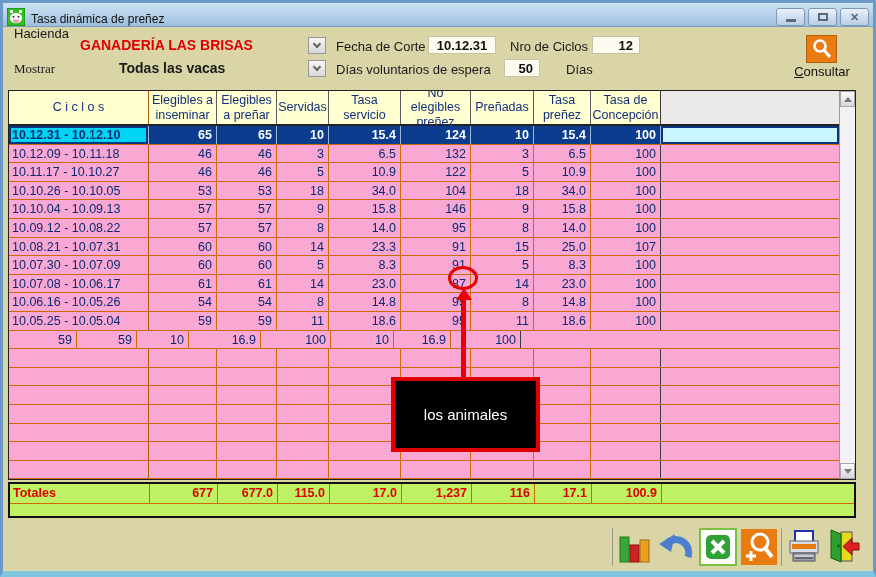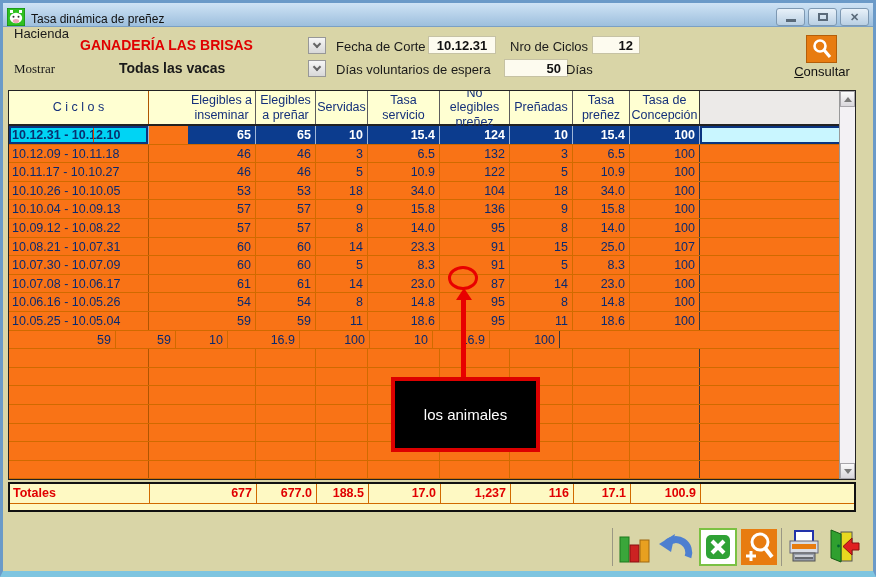--- a/index.html
+++ b/index.html
@@ -44,43 +44,43 @@
   
   .grid { position:absolute; left:8px; top:90px; width:848px; height:390px; border:1px solid #222; background:#ccffff; z-index:5; }
   .grid-main { position:absolute; left:0; top:0; right:16px; bottom:0; overflow:hidden; }
   .ghead { display:flex; height:35px; background:#ffffd2; border-bottom:2px solid #222; }
   .hcell {
     border-right:1px solid #5c5c5c; color:#15307a; font-size:12.5px;
     display:flex; align-items:center; justify-content:center; text-align:center; line-height:1.15; padding:1px 2px;
     flex:none;
   }
   .hfiller { background:#eceae8; border-right:none; }
-  .grow { display:flex; height:18.6px; flex:none; border-bottom:1px solid #d06a00; background:#f97316; }
+  .grow { display:flex; height:18.6px; flex:none; border-bottom:1px solid #d06a00; background:#f9a8d4; }
   .cell {
     flex:none; border-right:1px solid #d06a00; color:#0a2a70; font-size:12.5px;
     text-align:right; padding:2px 4px 0 0; overflow:hidden; white-space:nowrap;
   }
   .cell.left { text-align:left; padding-left:3px; }
   .c0 { width:140px; border-right-color:#b05500; }
-  .c1 { width:68px;margin-left:39px; } .c2 { width:60px; } .c3 { width:52px; } .c4 { width:72px; }
+  .c1 { width:68px; } .c2 { width:60px; } .c3 { width:52px; } .c4 { width:72px; }
   .c5 { width:70px; } .c6 { width:63px; } .c7 { width:57px; }
   .c8 { width:70px; border-right-color:#3a3a3a; }
   .c9 { width:178px; border-right:none; }
   .grow.selected .cell { background:#0c3c8e; color:#ffffff; font-weight:bold; border-right-color:#9fb6d8; }
   .grow.selected .c0 { background:#00d4f4; color:#083070; box-shadow:inset 0 0 0 2px #0a3480; position:relative; }
   .grow.selected .c0::after { content:""; position:absolute; left:84px; top:2px; bottom:2px; width:1px; background:#e04000; }
   .grow.selected .c9 { background:#c9f6ff; box-shadow:inset 0 0 0 2px #0a3480; }
   
   .vscroll { position:absolute; right:0; top:0; bottom:0; width:16px; background:#f3f1f4; border-left:1px solid #999; }
   .sbtn { position:absolute; left:0; width:15px; height:16px; background:linear-gradient(#fbfbfb,#d9d7dc); border:1px solid #a8a6ab; display:flex; align-items:center; justify-content:center; }
   .sbtn.up { top:0; } .sbtn.down { bottom:0; }
   .tri-up { width:0; height:0; border-left:4px solid transparent; border-right:4px solid transparent; border-bottom:5px solid #7a7a7a; }
   .tri-down { width:0; height:0; border-left:4px solid transparent; border-right:4px solid transparent; border-top:5px solid #7a7a7a; }
   
-  .totals-box { position:absolute; left:8px; top:482px; width:848px; height:30px; border:2px solid #111; background:#fef9c3; z-index:5; }
+  .totals-box { position:absolute; left:8px; top:482px; width:848px; height:36px; border:2px solid #111; background:#bef264; z-index:5; }
   .totals-row { display:flex; height:20px; border-bottom:1px solid #d06a00; }
   .tcell { flex:none; border-right:1px solid #d06a00; color:#e00000; font-weight:bold; font-size:12.5px; text-align:right; padding:2px 4px 0 0; white-space:nowrap; }
   .tcell.left { text-align:left; padding-left:3px; }
   .tcell.c9 { width:194px; border-right:none; }
   
   .circle { position:absolute; left:448px; top:266px; width:30px; height:24px; border:3px solid #e80000; border-radius:50%; z-index:20; }
   .arrow-body { position:absolute; left:461px; top:299px; width:5px; height:78px; background:#e80000; z-index:20; }
   .arrow-head { position:absolute; left:456px; top:288px; width:0; height:0; border-left:8px solid transparent; border-right:8px solid transparent; border-bottom:12px solid #e80000; z-index:20; }
   .callout {
     position:absolute; left:391px; top:377px; width:149px; height:75px;
@@ -132,21 +132,21 @@
 <span class="field" style="left:428px; top:36px; width:68px;">10.12.31</span>
 <span class="lbl" style="left:510px; top:39px;">Nro de Ciclos</span>
 <span class="field ralign" style="left:592px; top:36px; width:48px;">12</span>
 
 <span class="lbl" style="left:14px; top:61px;font-family:Liberation Serif, serif;">Mostrar</span>
 <span class="val-bold" style="left:80px; top:60px;margin-left:39px;">Todas las vacas</span>
 <span class="combo" style="left:308px; top:60px;">
     <span class="chev"></span>
   </span>
 <span class="lbl" style="left:336px; top:62px;">Días voluntarios de espera</span>
-<span class="field ralign" style="left:504px; top:59px; width:64px;">50</span>
+<span class="field ralign" style="left:504px; top:59px; width:36px;">50</span>
 <span class="lbl" style="left:566px; top:62px;">Días</span>
 
 <div class="consultar-btn">
   <span style="display:inline-flex;">
     <svg width="24" height="24" viewBox="0 0 24 24">
       <circle cx="10" cy="9" r="5.5" fill="none" stroke="#fff" stroke-width="2.6"></circle>
       <line x1="14" y1="13" x2="20" y2="20" stroke="#fff" stroke-width="3.2"></line>
     </svg>
   </span>
 </div>
@@ -214,21 +214,21 @@
           <div class="cell c7">34.0</div>
           <div class="cell c8">100</div>
           <div class="cell c9"></div>
         </div>
         <div class="grow">
           <div class="cell c0 left">10.10.04 - 10.09.13</div>
           <div class="cell c1">57</div>
           <div class="cell c2">57</div>
           <div class="cell c3">9</div>
           <div class="cell c4">15.8</div>
-          <div class="cell c5">136</div>
+          <div class="cell c5">146</div>
           <div class="cell c6">9</div>
           <div class="cell c7">15.8</div>
           <div class="cell c8">100</div>
           <div class="cell c9"></div>
         </div>
         <div class="grow">
           <div class="cell c0 left">10.09.12 - 10.08.22</div>
           <div class="cell c1">57</div>
           <div class="cell c2">57</div>
           <div class="cell c3">8</div>
@@ -404,21 +404,21 @@
         <span class="tri-down"></span>
       </div>
   </div>
 </div>
 
 <div class="totals-box">
   <div class="totals-row">
       <div class="tcell c0 left">Totales</div>
       <div class="tcell c1">677</div>
       <div class="tcell c2">677.0</div>
-      <div class="tcell c3">188.5</div>
+      <div class="tcell c3">115.0</div>
       <div class="tcell c4">17.0</div>
       <div class="tcell c5">1,237</div>
       <div class="tcell c6">116</div>
       <div class="tcell c7">17.1</div>
       <div class="tcell c8">100.9</div>
       <div class="tcell c9"></div>
     </div>
 </div>
 
 <div class="circle"></div>

